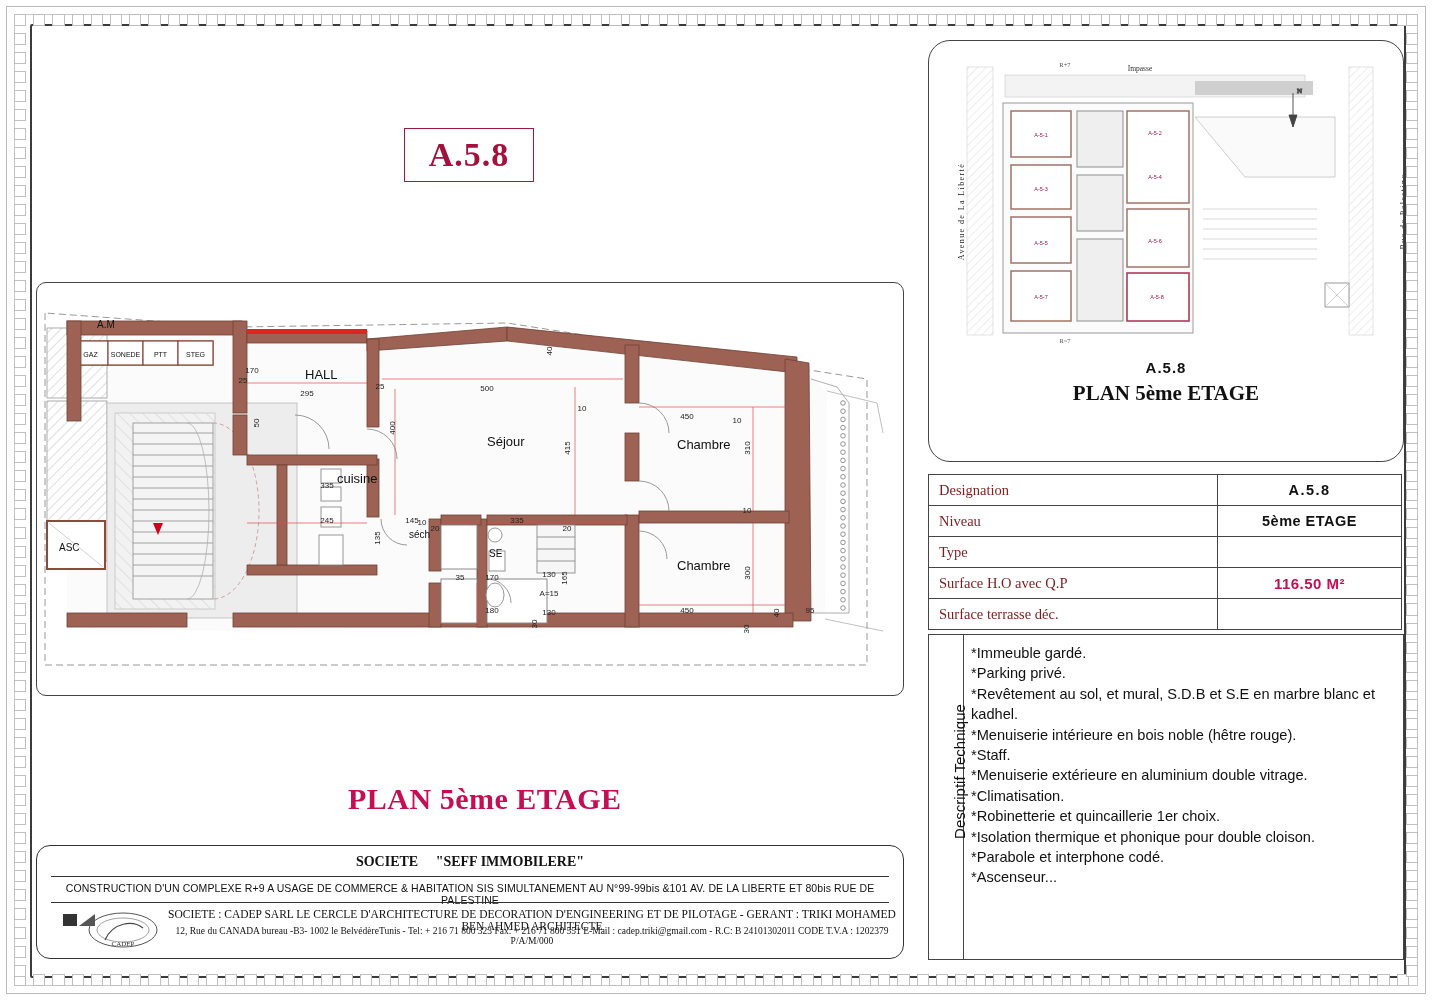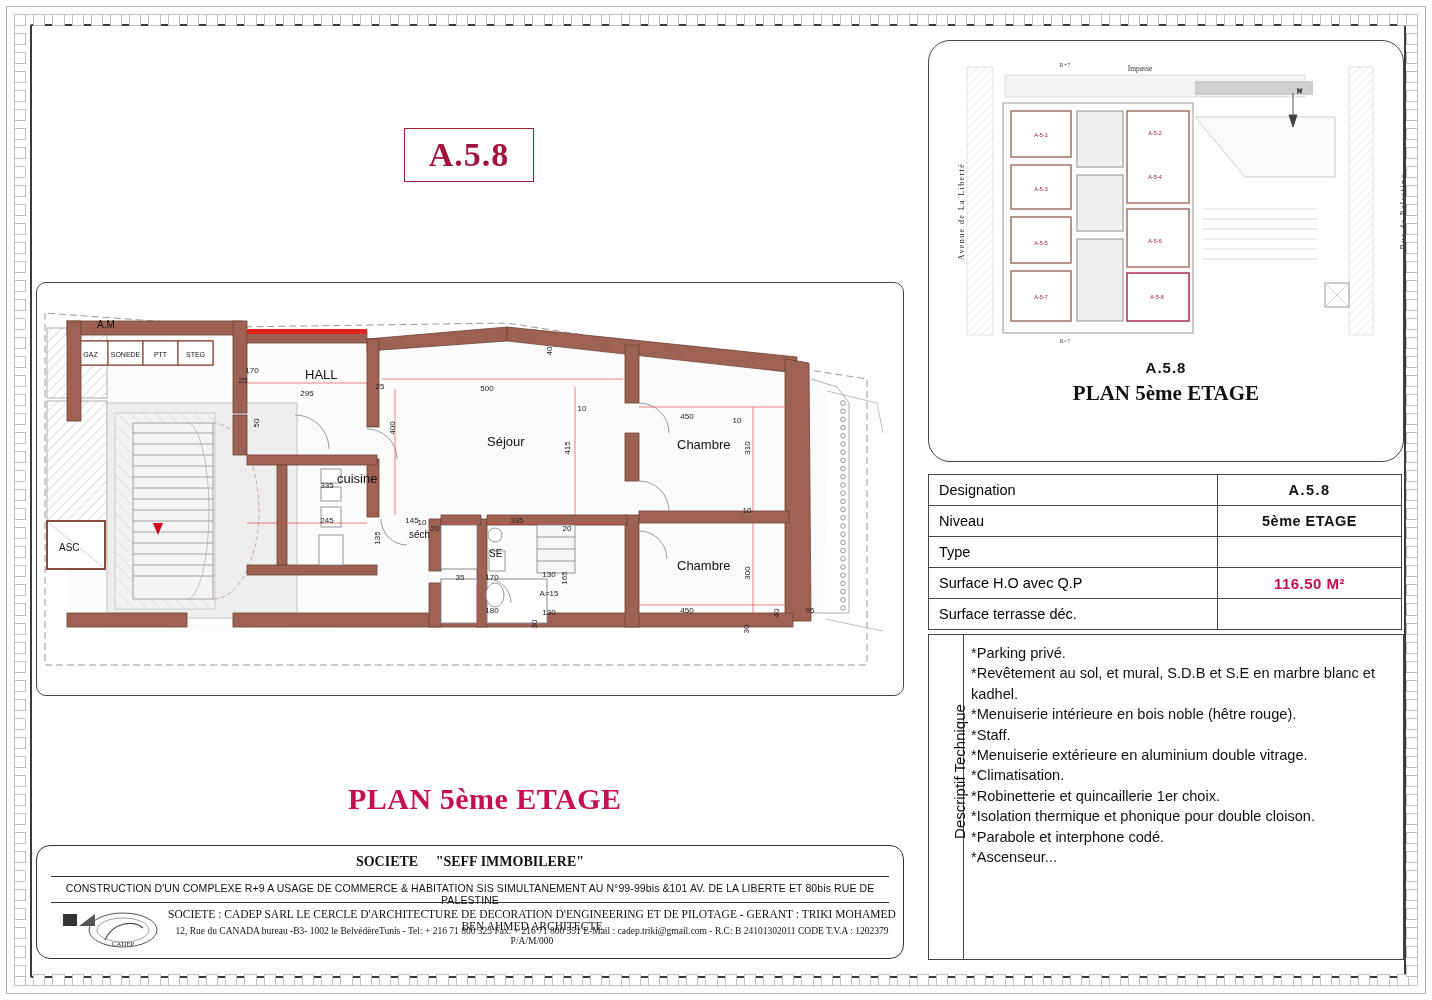--- a/index.html
+++ b/index.html
@@ -45,21 +45,21 @@
   
   .sitbox{position:absolute;left:928px;top:40px;width:474px;height:420px;border:1px solid #444;border-radius:22px;background:#fff;overflow:hidden;}
   .sit-inner{position:absolute;left:16px;top:16px;width:440px;height:290px;background:#fff;}
   .sit-label-left{position:absolute;left:-64px;top:150px;width:160px;transform:rotate(-90deg);text-align:center;font-family:"Liberation Serif",serif;font-size:8px;letter-spacing:1.4px;color:#222;}
   .sit-label-right{position:absolute;left:378px;top:150px;width:160px;transform:rotate(-90deg);text-align:center;font-family:"Liberation Serif",serif;font-size:8px;letter-spacing:1.4px;color:#222;}
   .sit-code{position:absolute;left:0;top:318px;width:474px;text-align:center;font-family:"Liberation Sans",sans-serif;font-weight:bold;font-size:15px;color:#111;letter-spacing:1px;}
   .sit-title{position:absolute;left:0;top:340px;width:474px;text-align:center;font-family:"Liberation Serif",serif;font-weight:bold;font-size:21px;color:#111;}
 
   
   .spec{position:absolute;left:928px;top:474px;width:474px;border-collapse:collapse;}
-  .spec td{border:1px solid #444;height:30px;font-size:14.5px;color:#000000;padding:0 10px;}
+  .spec td{border:1px solid #444;height:30px;font-size:14.5px;color:#7f1d1d;padding:0 10px;font-family:Liberation Serif, serif;}
   .spec td.k{width:268px;}
   .spec td.v{text-align:center;font-weight:bold;font-family:"Liberation Sans",sans-serif;color:#111;letter-spacing:0.5px;}
   .spec td.v.red{color:#c40f55;font-size:15px;}
   .spec td.v.code{letter-spacing:1.5px;}
 
   
   .descbox{position:absolute;left:928px;top:634px;width:474px;height:324px;border:1px solid #444;background:#fff;}
   .desc-rot{position:absolute;left:-120px;top:128px;width:300px;transform:rotate(-90deg);text-align:center;font-size:15px;color:#111;}
   .desc-vline{position:absolute;left:34px;top:0;width:1px;height:324px;background:#444;}
   .desc-list{position:absolute;left:42px;top:8px;width:418px;font-size:14.6px;line-height:20.4px;color:#111;}
@@ -673,20 +673,21 @@
           <td class="k">Surface terrasse déc.</td>
           <td class="v"></td>
         </tr>
       </tbody>
   </table>
 
   <div class="descbox">
     <div class="desc-vline"></div>
     <div class="desc-rot">Descriptif Technique</div>
     <div class="desc-list" id="desc-list">
+        <div>*Immeuble gardé.</div>
         <div>*Parking privé.</div>
         <div>*Revêtement au sol, et mural, S.D.B et S.E en marbre blanc et kadhel.</div>
         <div>*Menuiserie intérieure en bois noble (hêtre rouge).</div>
         <div>*Staff.</div>
         <div>*Menuiserie extérieure en aluminium double vitrage.</div>
         <div>*Climatisation.</div>
         <div>*Robinetterie et quincaillerie 1er choix.</div>
         <div>*Isolation thermique et phonique pour double cloison.</div>
         <div>*Parabole et interphone codé.</div>
         <div>*Ascenseur...</div>

